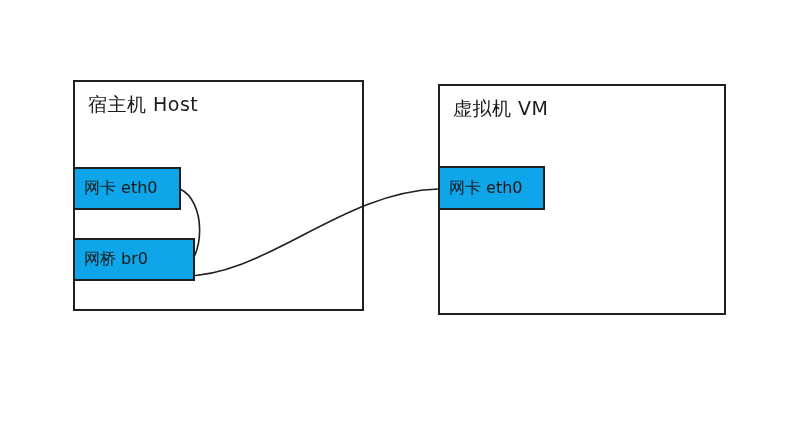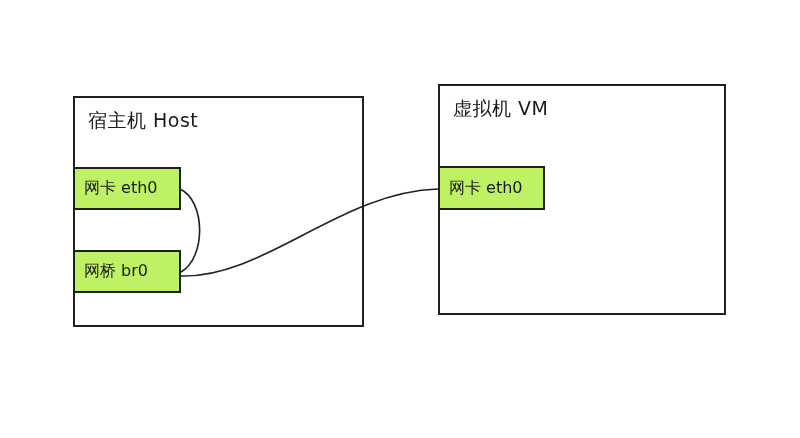--- a/index.html
+++ b/index.html
@@ -14,44 +14,44 @@
     overflow: hidden;
     font-family: "DejaVu Sans", "Liberation Sans", sans-serif;
     color: #1a1a1a;
   }
   .container-box {
     position: absolute;
     border: 2px solid #1f1f1f;
     background: transparent;
     box-sizing: border-box;
   }
-  #host-box { left: 73px; top: 96px; width: 291px; height: 231px; }
+  #host-box { left: 73px; top: 80px; width: 291px; height: 231px; }
   #vm-box   { left: 438px; top: 84px; width: 288px; height: 231px; }
   .container-title {
     position: absolute;
     left: 13px;
     top: 10px;
     font-size: 19px;
     font-weight: 400;
     letter-spacing: 0.5px;
     white-space: nowrap;
   }
   .node-box {
     position: absolute;
     border: 2px solid #1f1f1f;
-    background: #bef264;
+    background: #0ea5e9;
     box-sizing: border-box;
     display: flex;
     align-items: center;
     padding-left: 9px;
     font-size: 16px;
     white-space: nowrap;
   }
   #host-eth0 { left: 73px; top: 167px; width: 108px; height: 43px; }
-  #host-br0  { left: 73px; top: 250px; width: 108px; height: 43px; }
+  #host-br0  { left: 73px; top: 238px; width: 122px; height: 43px; }
   #vm-eth0   { left: 438px; top: 166px; width: 107px; height: 44px; }
   #connector-layer {
     position: absolute;
     left: 0;
     top: 0;
     width: 800px;
     height: 438px;
     pointer-events: none;
   }
   #connector-layer path {

